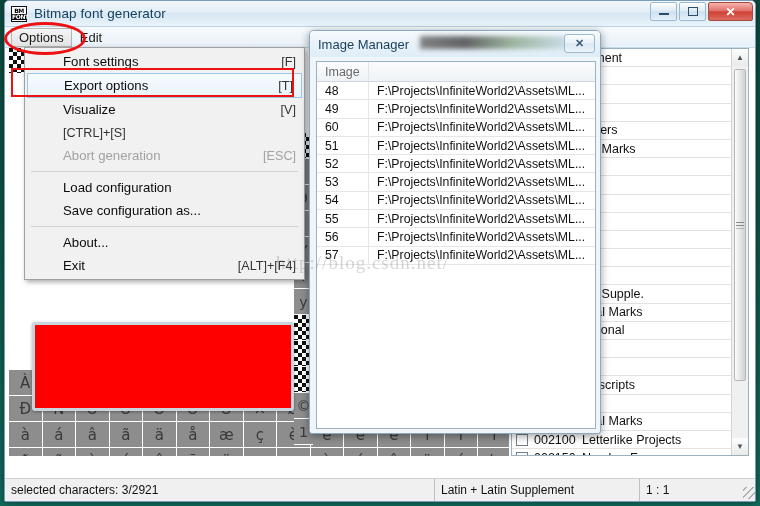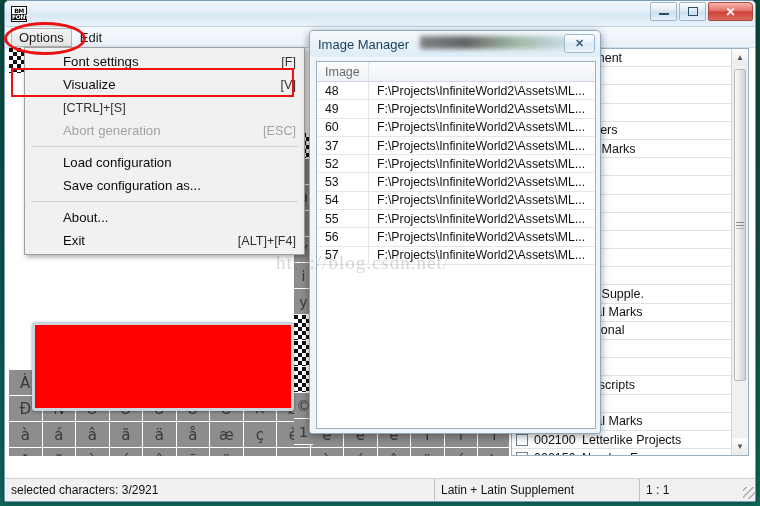--- a/index.html
+++ b/index.html
@@ -366,20 +366,21 @@
 
 <div id="app">
 
   <div class="window">
 
     <div class="titlebar">
       <div class="app-icon">
         <b>BM</b>
           <b class="second">FONT</b>
       </div>
+      <div class="title-text">Bitmap font generator</div>
 
       <div class="winbtns">
         <div class="winbtn">
           <div class="minico"></div>
         </div>
         <div class="winbtn">
           <div class="maxico"></div>
         </div>
         <div class="winbtn close">
           <span>✕</span>
@@ -583,20 +584,24 @@
       <div class="sb-cell c">1 : 1</div>
       <div class="sb-grip"></div>
     </div>
   </div>
 
   <div class="dropdown">
     <div class="mi">
       <span class="label">Font settings</span>
       <span class="accel">[F]</span>
     </div>
+    <div class="mi hilite">
+      <span class="label">Export options</span>
+      <span class="accel">[T]</span>
+    </div>
     <div class="mi">
       <span class="label">Visualize</span>
       <span class="accel">[V]</span>
     </div>
     <div class="mi">
       <span class="accel">[CTRL]+[S]</span>
     </div>
     <div class="mi disabled">
       <span class="label">Abort generation</span>
       <span class="accel">[ESC]</span>
@@ -641,21 +646,21 @@
           </div>
           <div class="lv-row">
             <div class="c1">49</div>
             <div class="c2">F:\Projects\InfiniteWorld2\Assets\ML...</div>
           </div>
           <div class="lv-row">
             <div class="c1">60</div>
             <div class="c2">F:\Projects\InfiniteWorld2\Assets\ML...</div>
           </div>
           <div class="lv-row">
-            <div class="c1">37</div>
+            <div class="c1">51</div>
             <div class="c2">F:\Projects\InfiniteWorld2\Assets\ML...</div>
           </div>
           <div class="lv-row">
             <div class="c1">52</div>
             <div class="c2">F:\Projects\InfiniteWorld2\Assets\ML...</div>
           </div>
           <div class="lv-row">
             <div class="c1">53</div>
             <div class="c2">F:\Projects\InfiniteWorld2\Assets\ML...</div>
           </div>

